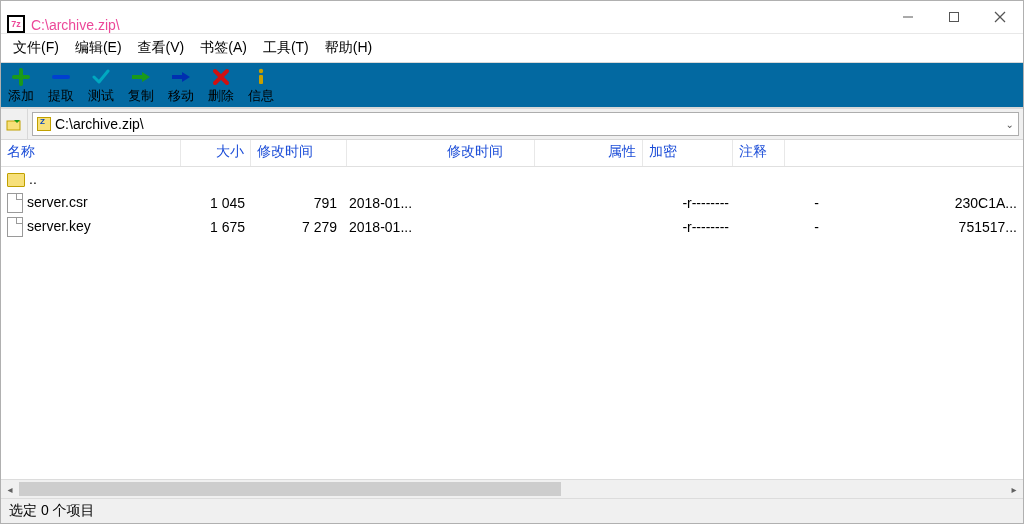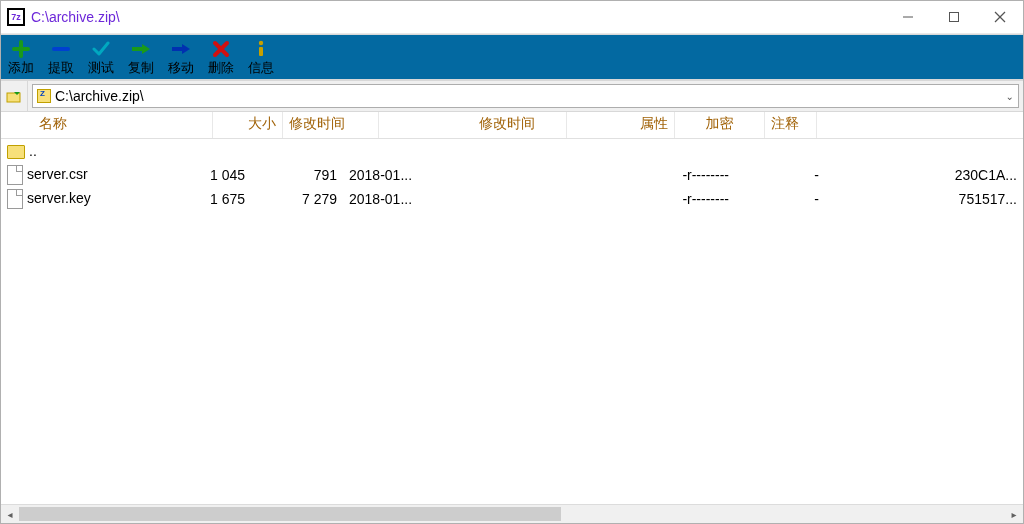--- a/index.html
+++ b/index.html
@@ -14,26 +14,26 @@
   .window {
     width: 1024px; height: 524px;
     border: 1px solid #b0b0b0;
     box-sizing: border-box;
     display: flex; flex-direction: column;
     background: #fff;
   }
   
   .titlebar {
     height: 32px;
-    display: flex; align-items: center;
+    display: flex; align-items: flex-end;
     padding: 0 0 0 6px;
     background: #fff;
     border-bottom: 1px solid #e8e8e8;
     font-size: 14px;
-    color: #6d28d9;
+    color: #ec4899;
   }
   .titlebar .app-icon {
     width: 18px; height: 18px;
     border: 2px solid #000;
     box-sizing: border-box;
     display: flex; align-items: center; justify-content: center;
     font-family: Arial, sans-serif;
     font-size: 9px;
     font-weight: bold;
     margin-right: 6px;
@@ -118,39 +118,38 @@
     font-size: 10px; color:#555;
   }
 
   
   .filelist { flex: 1; display:flex; flex-direction:column; overflow:hidden; }
   .fl-header {
     height: 26px;
     display:flex;
     border-bottom: 1px solid #e0e0e0;
     font-size: 14px;
-    color: #a16207;
+    color: #1d4ed8;
     background:#fff;
-    padding-left:32px;
   }
   .fl-header .col {
     border-right: 1px solid #e8e8e8;
     padding: 3px 6px;
     box-sizing: border-box;
     white-space: nowrap;
     overflow:hidden;
   }
   .col-name   { width: 180px; text-align:left; }
   .col-size   { width: 70px;  text-align:right;}
   .col-packed { width: 92px;  text-align:right;}
   .col-mtime  { width: 96px;  text-align:left; }
   .col-ctime  { width: 94px;  text-align:left;margin-top:28px; }
   .col-atime  { width: 94px;  text-align:left; }
   .col-attr   { width: 108px; text-align:right;}
-  .col-enc    { width: 90px;  text-align:center;}
+  .col-enc    { width: 90px;  text-align:left;}
   .col-comm   { width: 52px;  text-align:left; }
   .col-crc    { flex:1;       text-align:right; padding-right:10px;}
 
   .fl-body { flex:1; overflow:hidden; background:#fff; }
   .fl-row {
     height: 24px;
     display:flex;
     font-size: 14px;
     align-items:center;
   }
@@ -227,20 +226,28 @@
         </svg>
     </div>
     <div class="win-btn close">
       <svg viewBox="0 0 12 12">
           <line x1="1" y1="1" x2="11" y2="11"></line>
           <line x1="11" y1="1" x2="1" y2="11"></line>
         </svg>
     </div>
   </div>
 
+  <div class="menubar">
+    <div class="menu-item">文件(F)</div>
+    <div class="menu-item">编辑(E)</div>
+    <div class="menu-item">查看(V)</div>
+    <div class="menu-item">书签(A)</div>
+    <div class="menu-item">工具(T)</div>
+    <div class="menu-item">帮助(H)</div>
+  </div>
 
   <div class="toolbar">
     <div class="tool-btn">
       <div class="tool-icon">
         <svg width="18" height="18">
             <g stroke="#1a9a1a" stroke-width="4" stroke-linecap="round">
               <line x1="9" y1="2" x2="9" y2="16"></line>
               <line x1="2" y1="9" x2="16" y2="9"></line>
             </g>
           </svg>
@@ -372,14 +379,17 @@
 
     <div class="hscroll">
       <div class="harrow">◂</div>
       <div class="htrack">
         <div class="hthumb"></div>
       </div>
       <div class="harrow">▸</div>
     </div>
   </div>
 
+  <div class="statusbar">
+    <span>选定 0 个项目</span>
+  </div>
 
 </div>
 
 </body></html>

